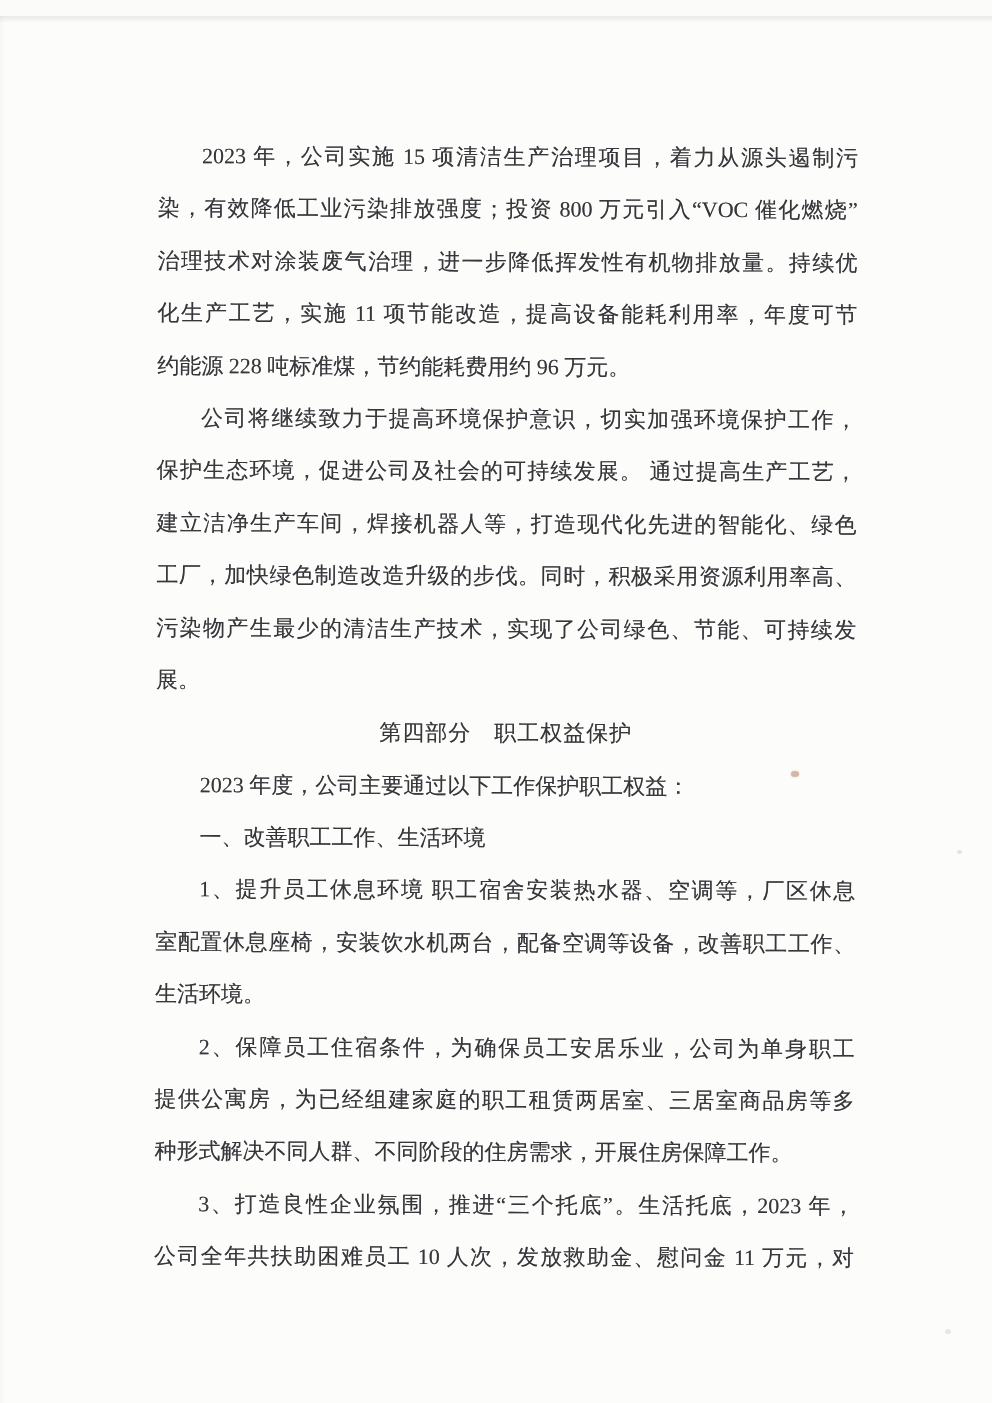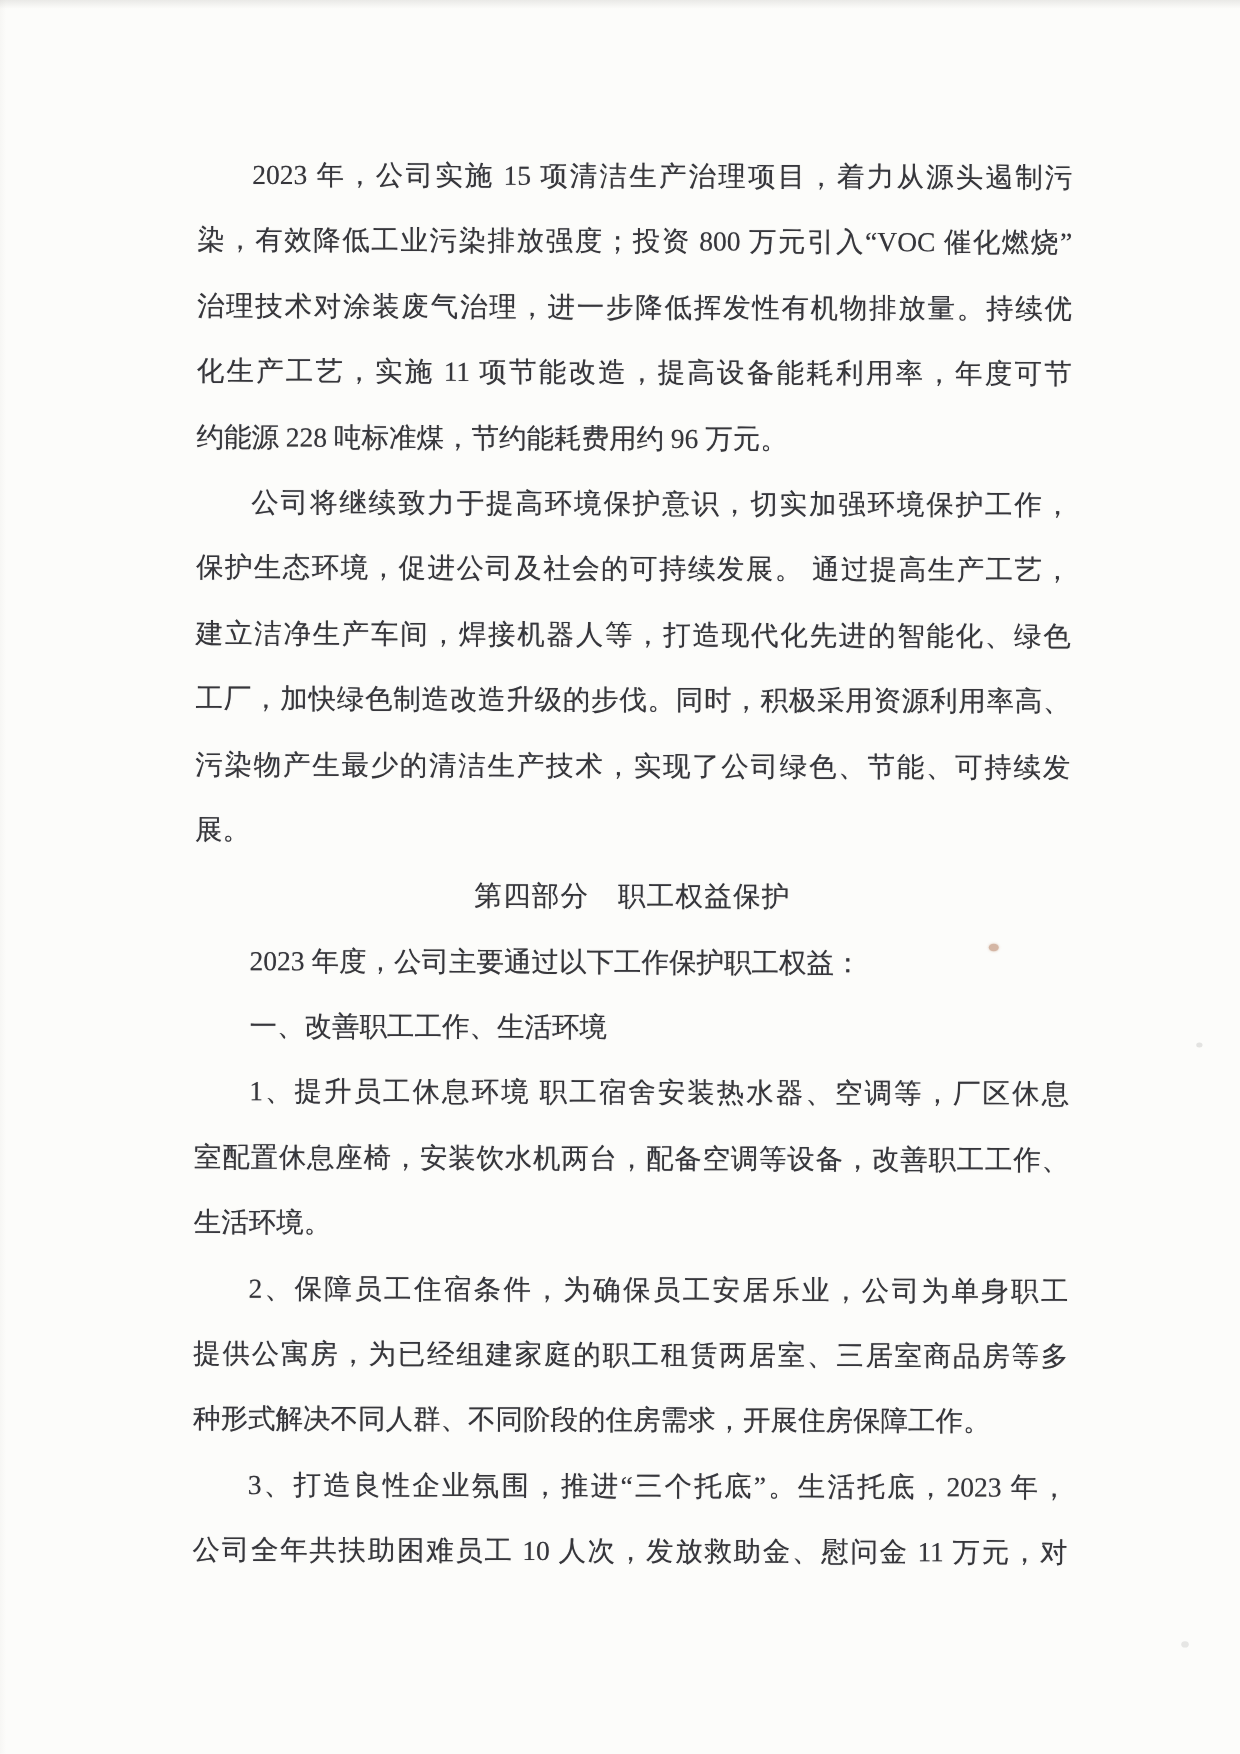--- a/index.html
+++ b/index.html
@@ -14,20 +14,21 @@
     background: #fbfbf9;
     font-family: "Liberation Serif", serif;
   }
   .sheet {
     position: absolute;
     inset: 0;
     background:
       linear-gradient(180deg, rgba(168,166,162,0.22), rgba(255,255,255,0) 7px),
       linear-gradient(90deg, rgba(200,198,194,0.10), rgba(255,255,255,0) 5px),
       #fcfcfa;
+    margin-top: 16px;
   }
   .content {
     position: absolute;
     left: 158px;
     top: 114px;
     width: 700px;
     transform: rotate(0.2deg);
     transform-origin: left top;
     color: #36363b;
     font-size: 22px;

